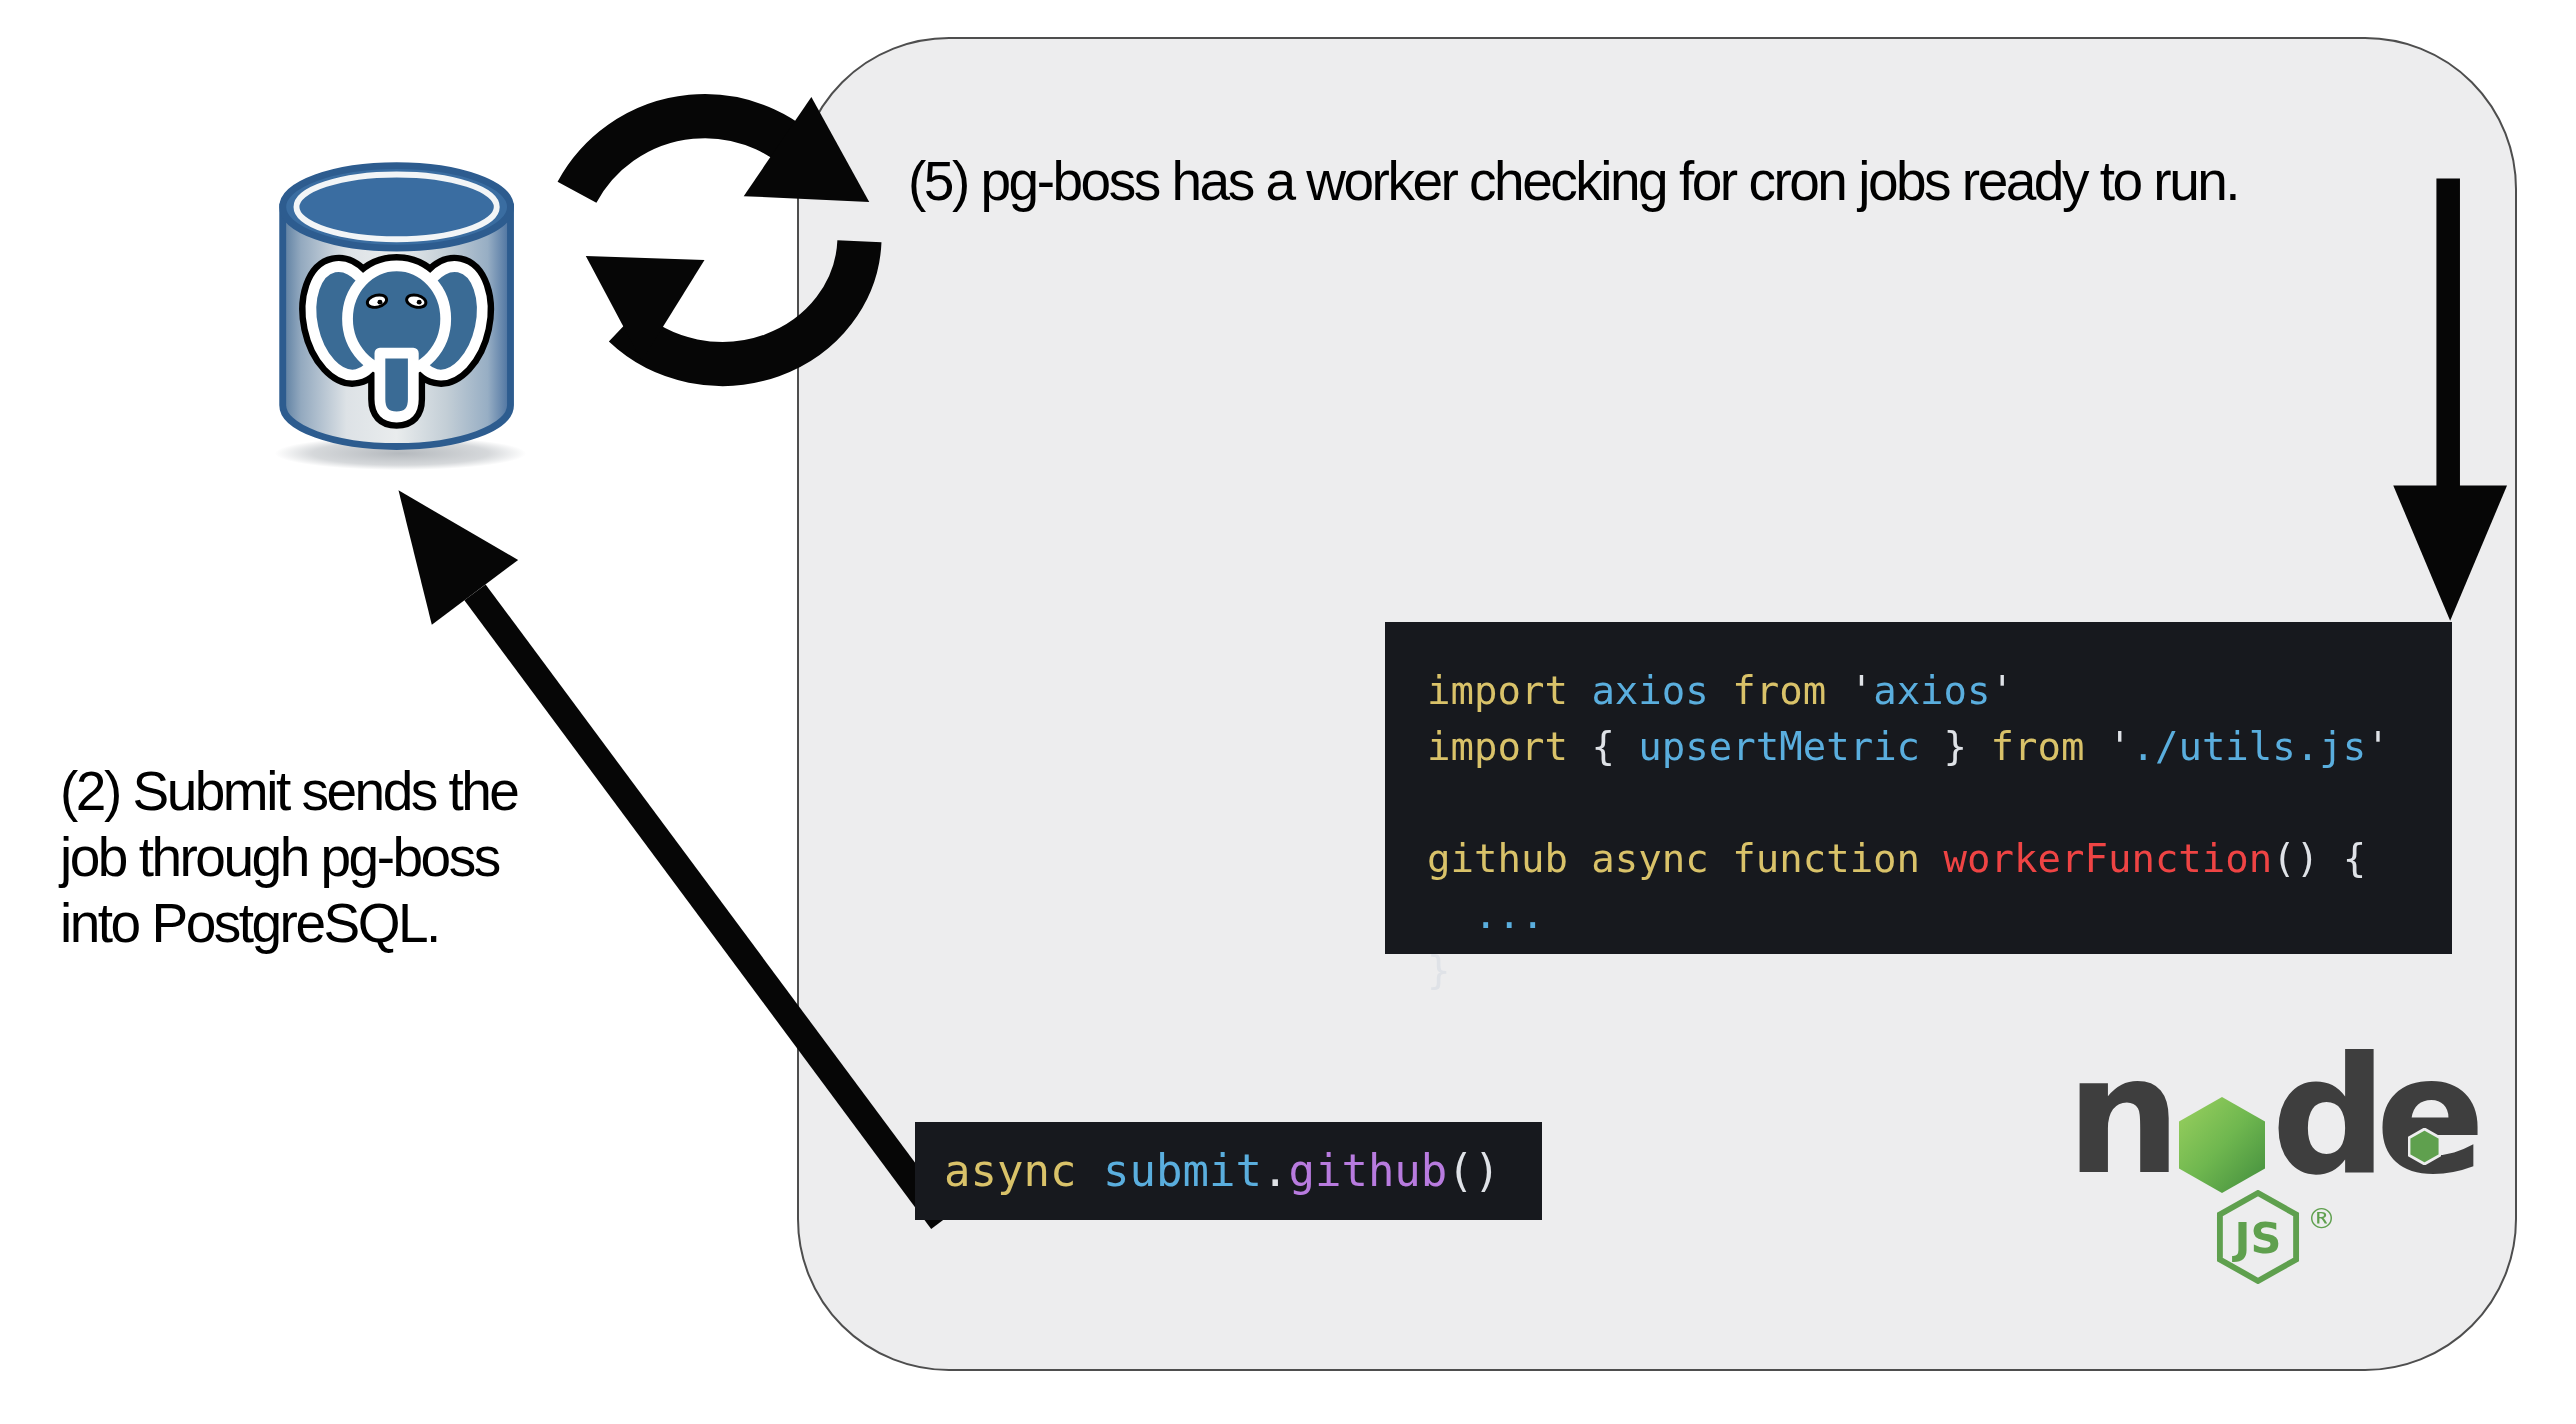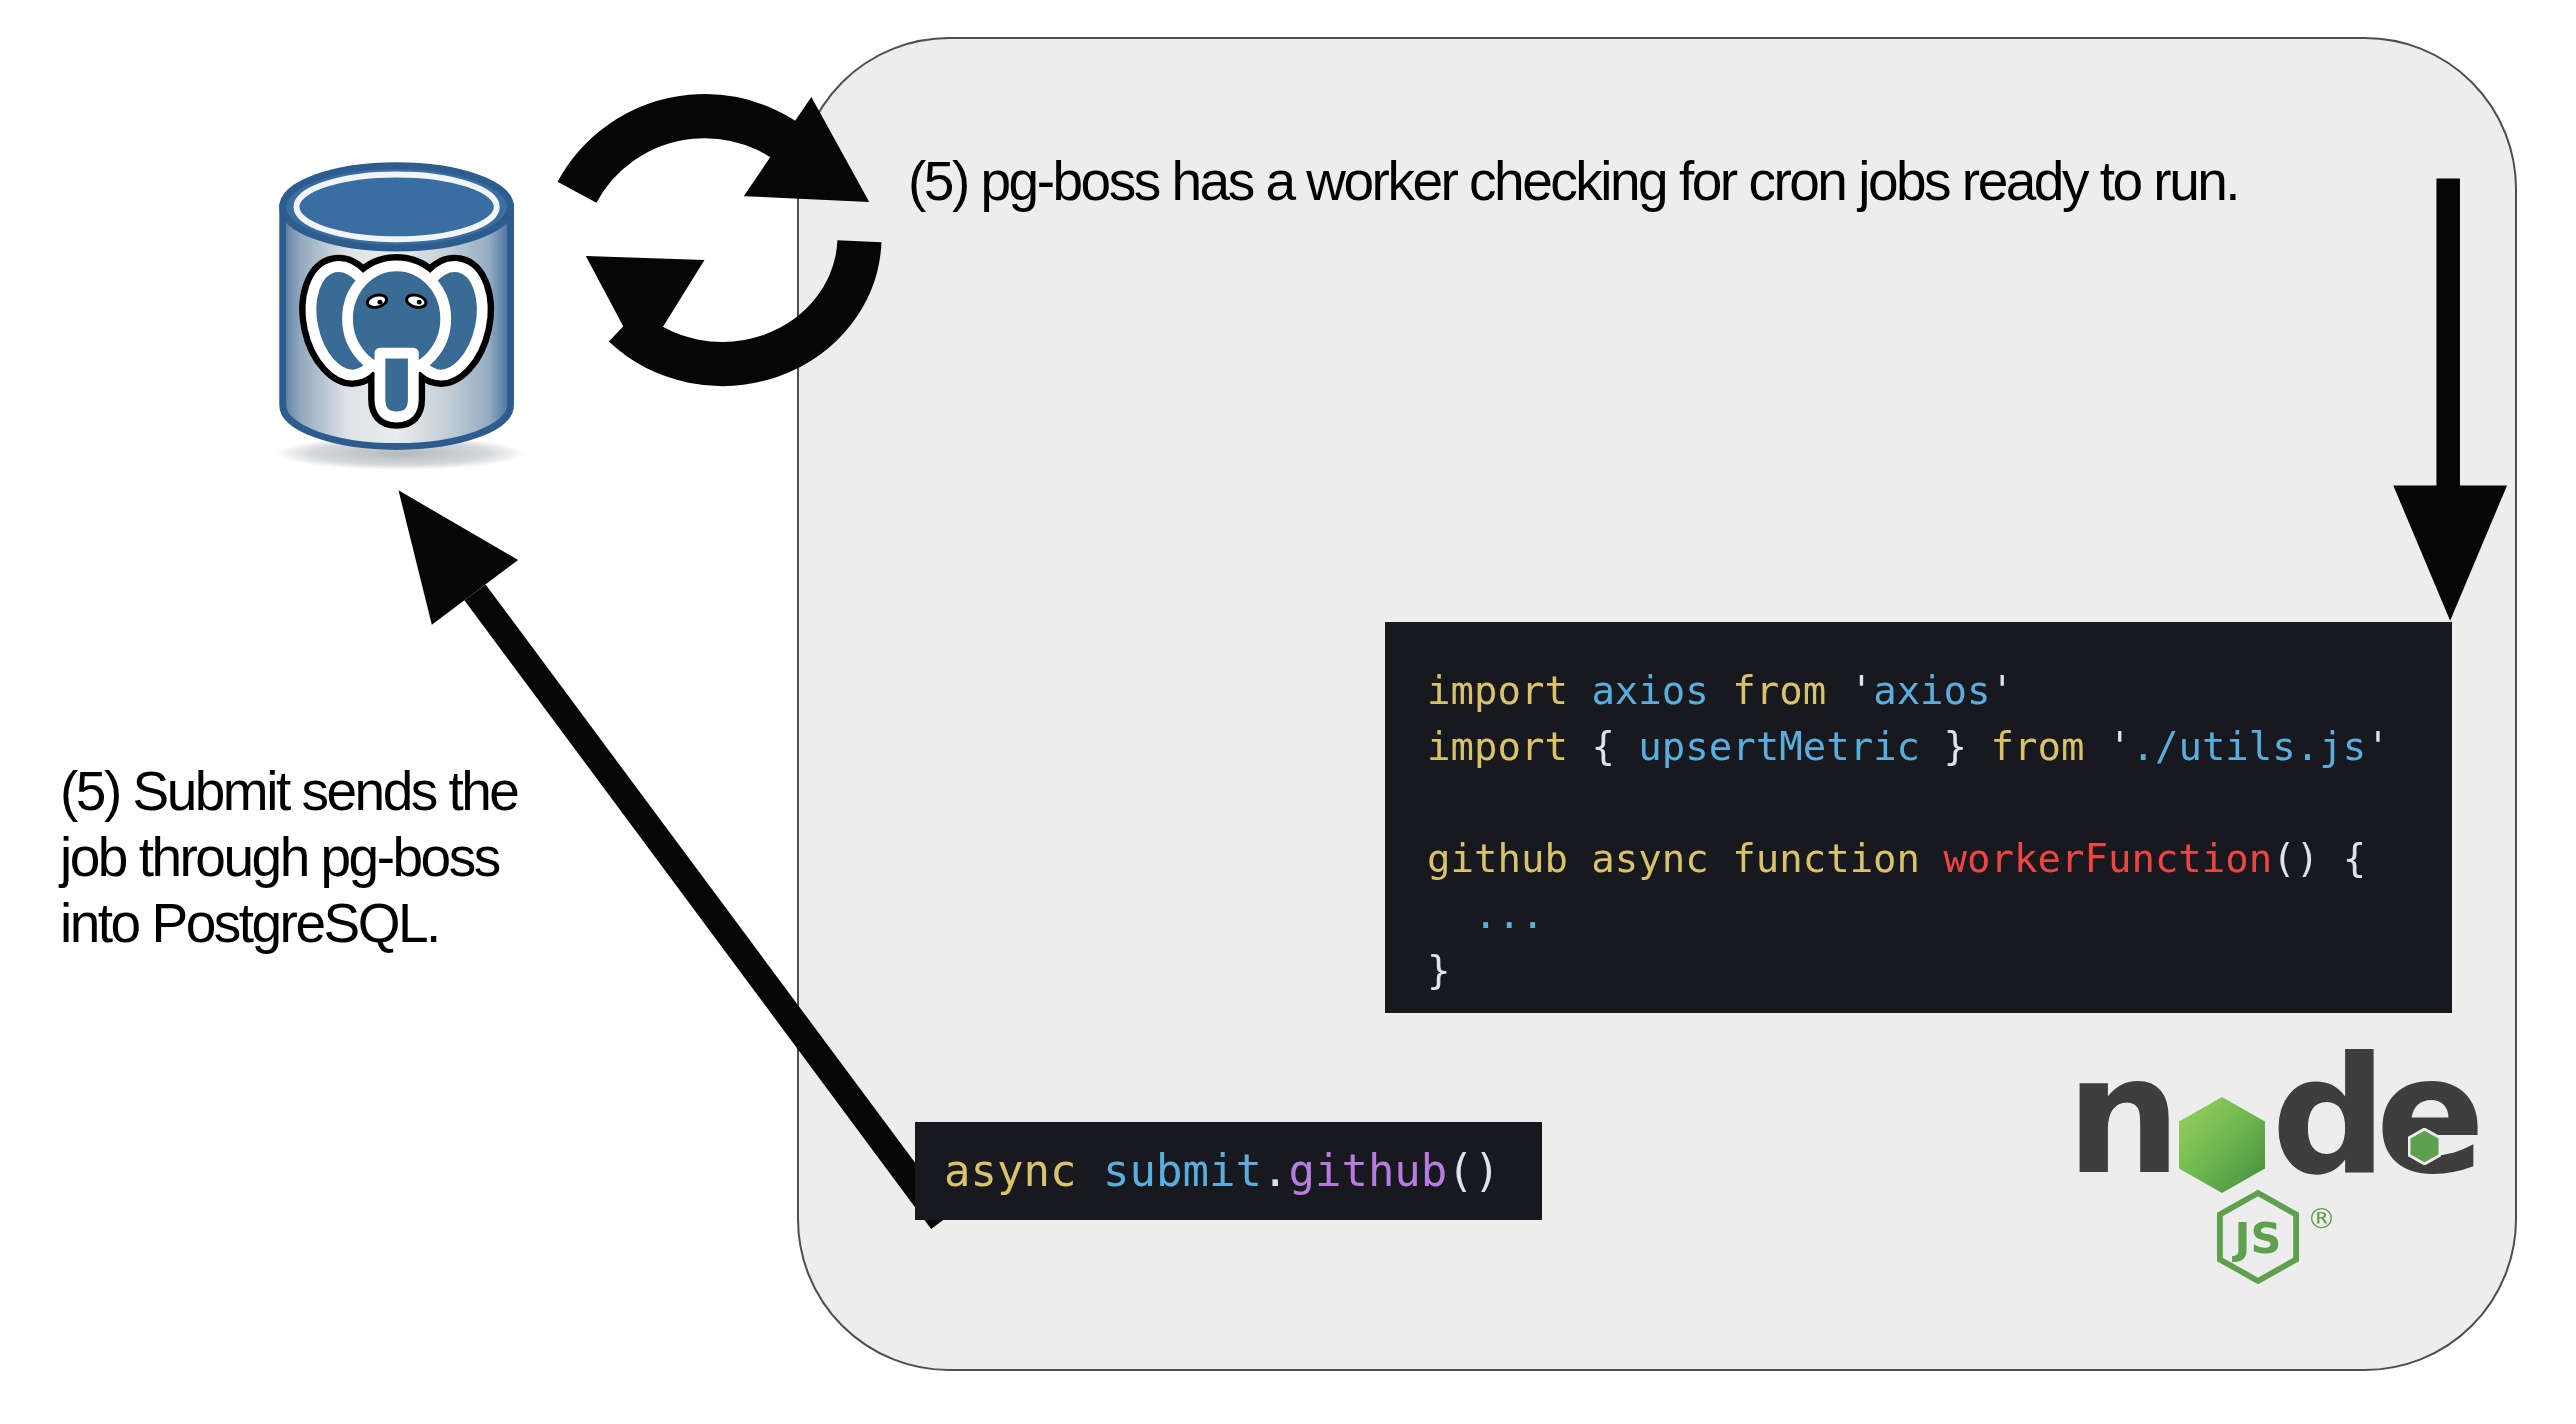--- a/index.html
+++ b/index.html
@@ -36,21 +36,21 @@
   #step2{left:908px;top:148px;width:1550px;}
   #step3{left:908px;top:452px;width:1491px;}
   
   .code-block{
     position:absolute;
     background:var(--code-bg,#17191e);
     font-family:"DejaVu Sans Mono", monospace;
     box-sizing:border-box;
   }
   #worker-code{
-    left:1385px;top:622px;width:1067px;height:391px;
+    left:1385px;top:622px;width:1067px;height:332px;
     padding:41px 29px 0 42px;
     font-size:39px;
   }
   #worker-code .code-line{height:56px;line-height:56px;white-space:pre;}
   #submit-code{
     left:915px;top:1122px;width:627px;height:98px;
     padding-left:29px;
     font-size:44px;
     display:flex;align-items:center;
   }
@@ -146,21 +146,21 @@
 
       <g>
         <ellipse cx="-20" cy="-48" rx="10" ry="6" transform="rotate(-14 -20 -48)" fill="#fff" stroke="#000" stroke-width="3"></ellipse>
         <ellipse cx="20" cy="-48" rx="10" ry="6" transform="rotate(14 20 -48)" fill="#fff" stroke="#000" stroke-width="3"></ellipse>
         <circle cx="-17" cy="-47" r="2.5" fill="#000"></circle>
         <circle cx="23" cy="-47" r="2.5" fill="#000"></circle>
       </g>
     </g>
   </svg>
 
-  <div id="step1" class="step-label">(5) Submit sends the
+  <div id="step1" class="step-label">(2) Submit sends the
 job through pg-boss
 into PostgreSQL.</div>
   <div id="step2" class="step-label">(5) pg-boss has a worker checking for cron jobs ready to run.</div>
 
   <div id="worker-code" class="code-block">
       <div class="code-line"><span style="color: rgb(217, 194, 105);">import </span><span style="color: rgb(90, 174, 222);">axios </span><span style="color: rgb(217, 194, 105);">from </span><span style="color: rgb(223, 226, 231);">'</span><span style="color: rgb(90, 174, 222);">axios</span><span style="color: rgb(223, 226, 231);">'</span></div>
       <div class="code-line"><span style="color: rgb(217, 194, 105);">import </span><span style="color: rgb(223, 226, 231);">{ </span><span style="color: rgb(90, 174, 222);">upsertMetric </span><span style="color: rgb(223, 226, 231);">} </span><span style="color: rgb(217, 194, 105);">from </span><span style="color: rgb(223, 226, 231);">'</span><span style="color: rgb(90, 174, 222);">./utils.js</span><span style="color: rgb(223, 226, 231);">'</span></div>
       <div class="code-line"></div>
       <div class="code-line"><span style="color: rgb(217, 194, 105);">github async function </span><span style="color: #ef4444;">workerFunction</span><span style="color: rgb(223, 226, 231);">() {</span></div>
       <div class="code-line"><span style="color: rgb(223, 226, 231);">  </span><span style="color: rgb(90, 174, 222);">...</span></div>

